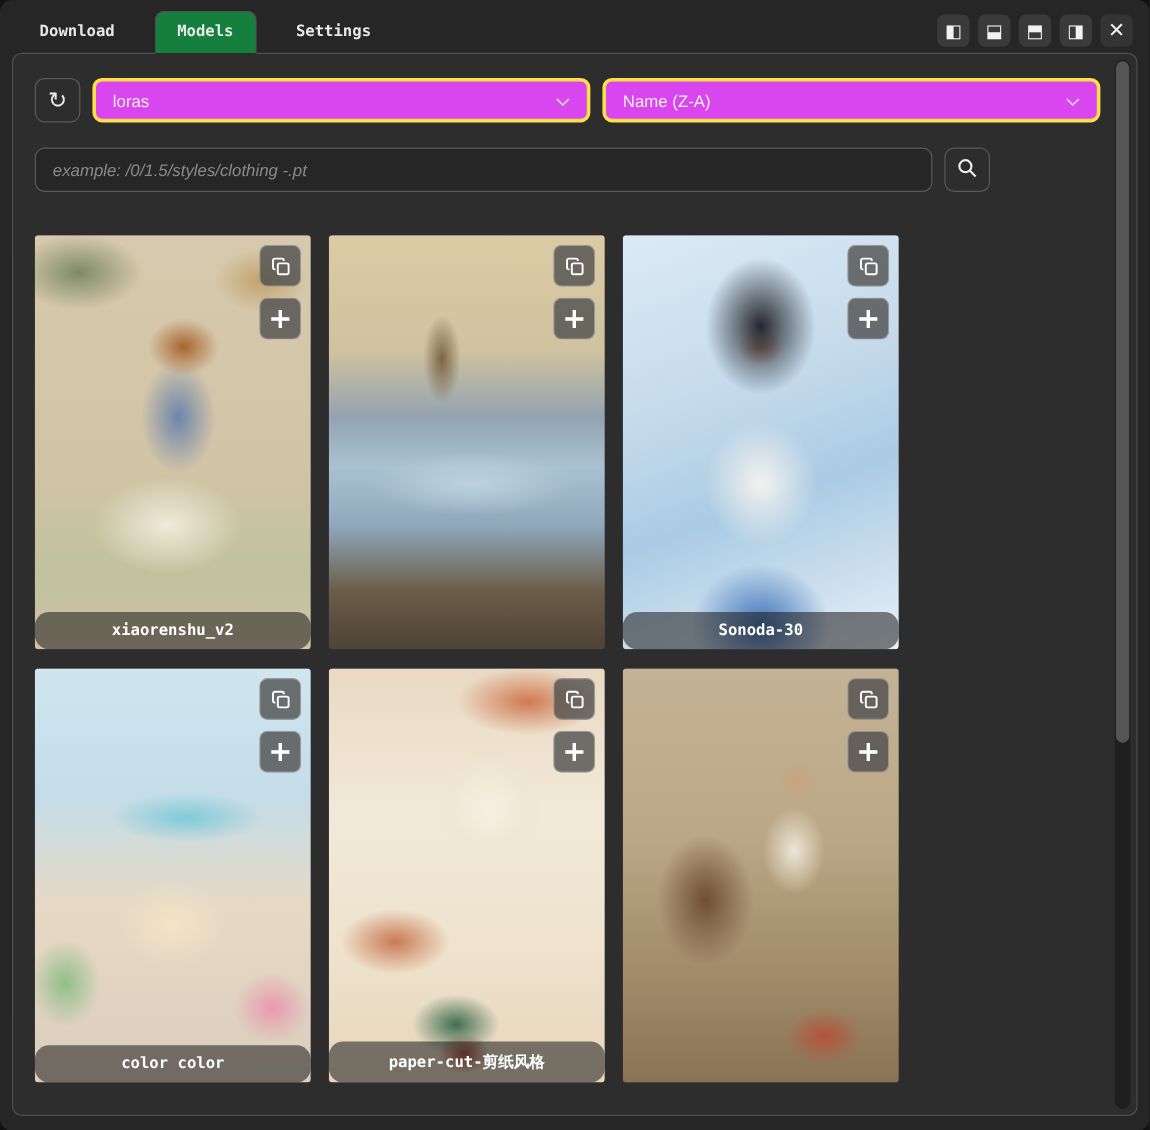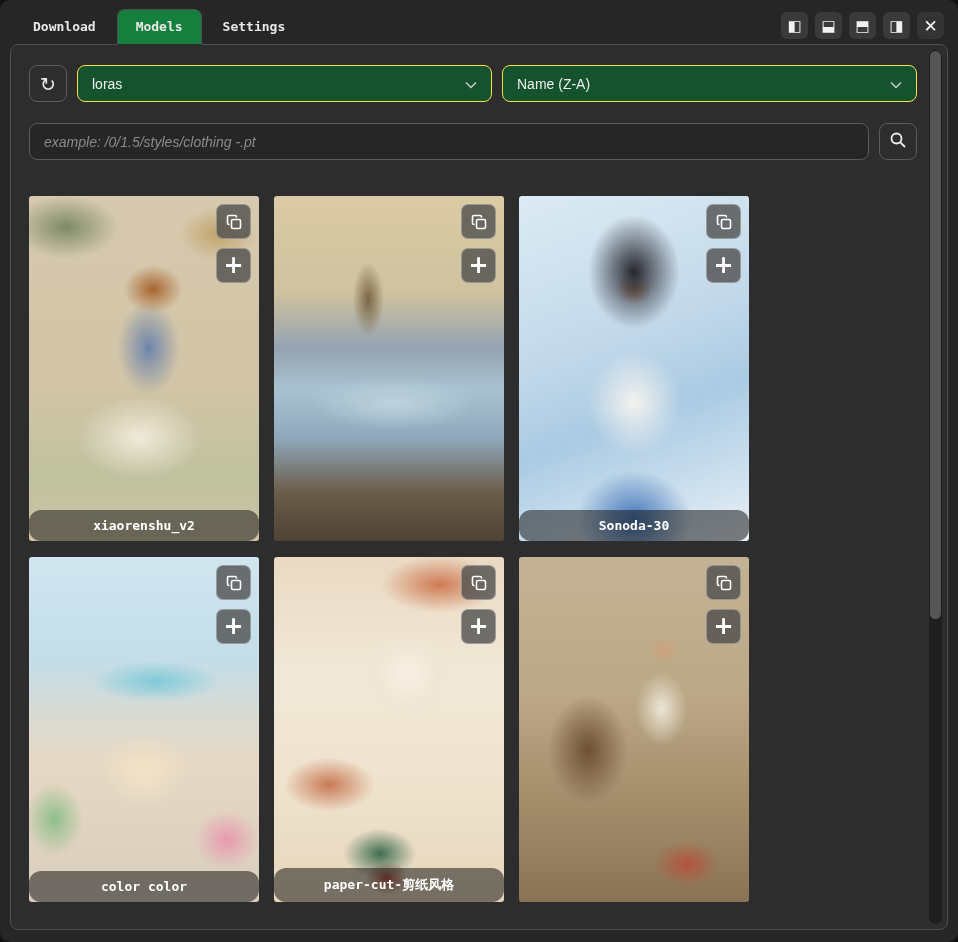--- a/index.html
+++ b/index.html
@@ -12,21 +12,21 @@
   .window {
     position: absolute; inset: 0;
     background: #262626;
     border-radius: 10px;
     overflow: hidden;
   }
 
   
   .tabbar {
     position: absolute; top: 9px; left: 14px;
-    display: flex; align-items: flex-end; gap: 2px; height: 36px; z-index: 3;
+    display: flex; align-items: flex-end; gap: 14px; height: 36px; z-index: 3;
   }
   .tab {
     padding: 9px 18px 10px 18px;
     color: #e8e8e8; font-size: 13px; font-weight: bold;
     font-family: "DejaVu Sans Mono", monospace;
     background: transparent; border: 1px solid transparent;
     border-radius: 8px 8px 0 0; cursor: pointer;
   }
   .tab.active {
     background: #15803d;
@@ -57,29 +57,29 @@
   
   .row1 { display: flex; gap: 10px; align-items: center; width: 888px; }
   .icon-btn {
     width: 38px; height: 37px; flex: 0 0 auto;
     background: transparent; border: 1px solid #5a5a5a; border-radius: 8px;
     color: #e8e8e8; font-size: 19px; line-height: 34px; text-align: center;
     cursor: pointer; font-family: "DejaVu Sans", sans-serif;
   }
   .select {
     flex: 1; height: 37px;
-    background: #14532d; border: 1px solid #fde047; border-radius: 8px;
+    background: #d946ef; border: 3px solid #fde047; border-radius: 8px;
     display: flex; align-items: center; justify-content: space-between;
     padding: 0 14px; cursor: pointer;
   }
   .select .sel-value {
     color: #f0f0f0; font-size: 14px;
     font-family: "Liberation Sans", sans-serif;
   }
-  .row2 { display: flex; gap: 10px; align-items: center; margin-top: 21px; width: 888px; }
+  .row2 { display: flex; gap: 10px; align-items: center; margin-top: 21px; width: 796px; }
   .search-input {
     flex: 1; height: 37px;
     background: #262626; border: 1px solid #5a5a5a; border-radius: 8px;
     padding: 0 14px; color: #e8e8e8; font-size: 14px;
     font-family: "Liberation Sans", sans-serif; outline: none;
   }
   .search-input::placeholder { color: #8a8a8a; font-style: italic; }
   .search-btn {
     width: 38px; height: 37px; flex: 0 0 auto;
     background: transparent; border: 1px solid #5a5a5a; border-radius: 8px;

